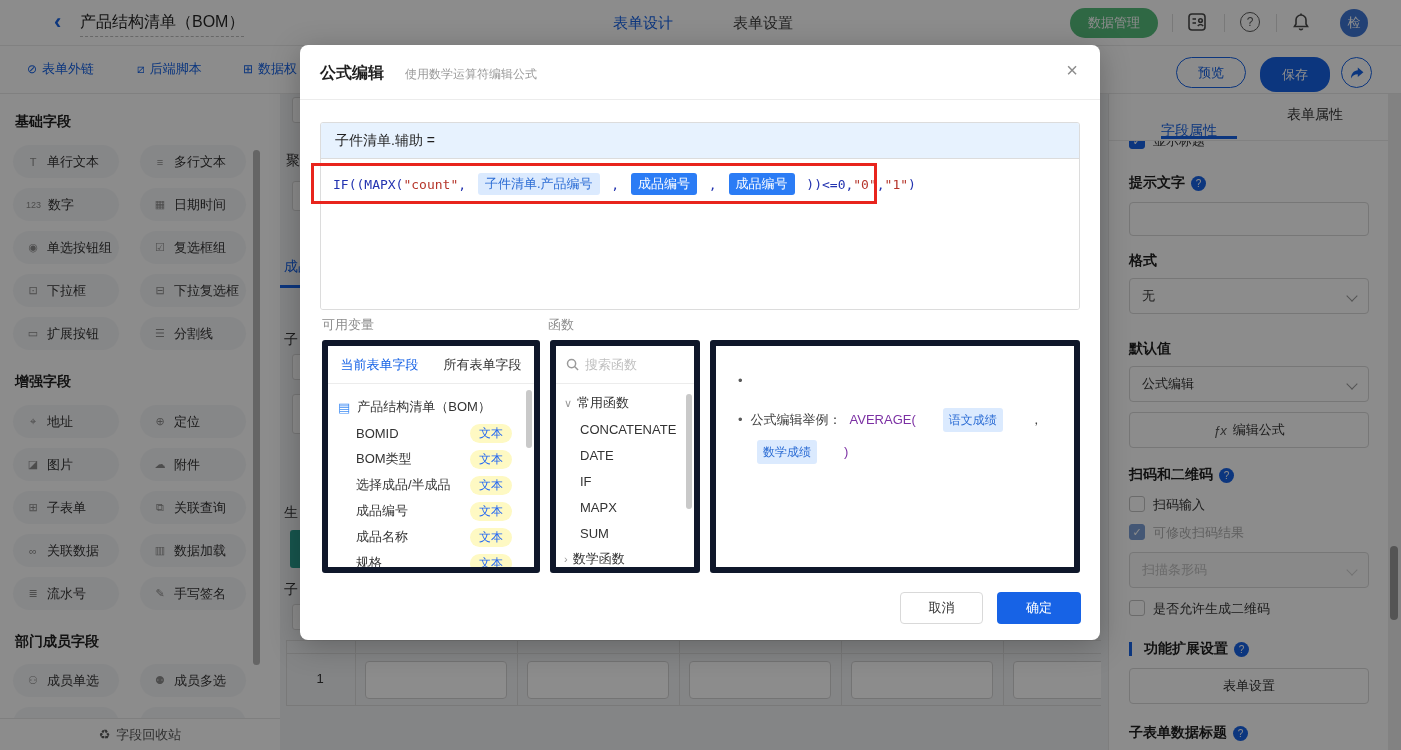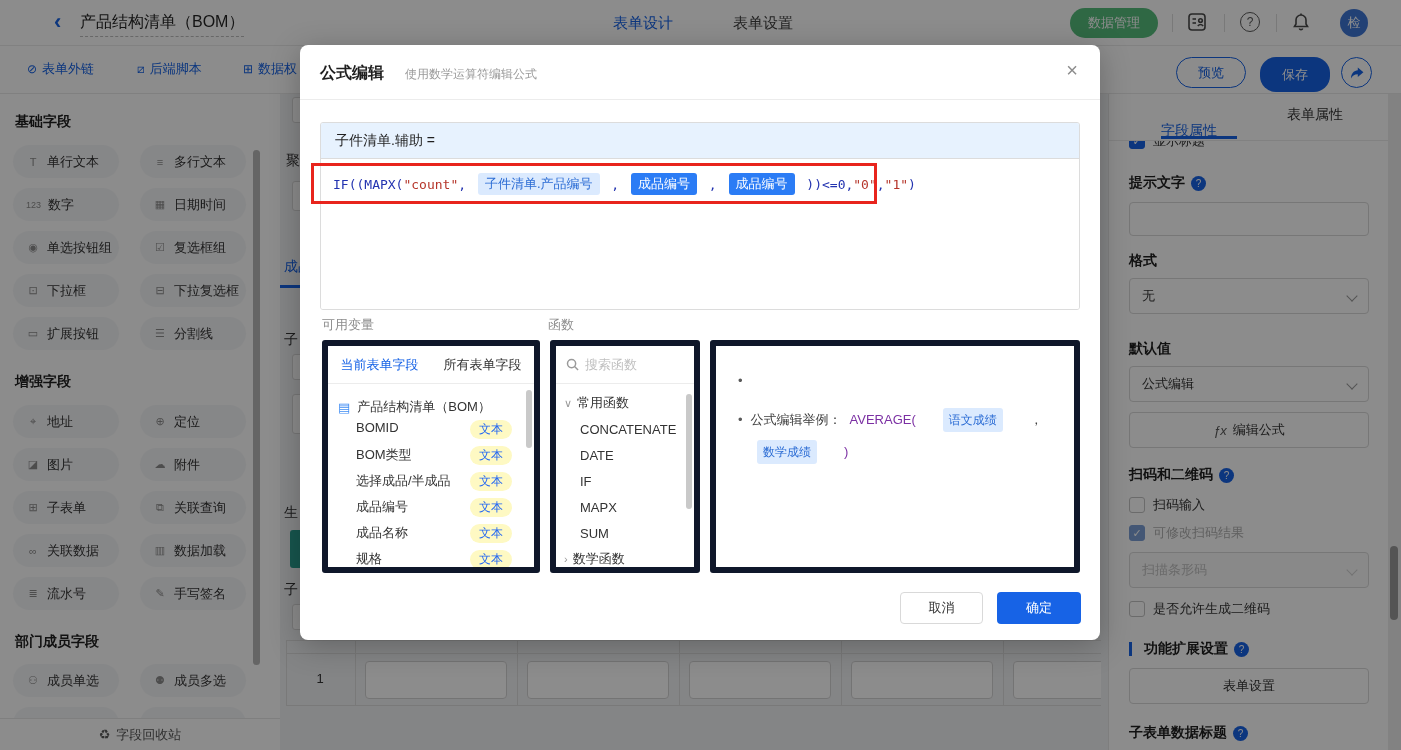--- a/index.html
+++ b/index.html
@@ -60,21 +60,21 @@
   .ptab-line { position:absolute; left:52px; top:42px; width:76px; height:3px; background:#1763e6; }
   .pdiv { position:absolute; left:0; top:46px; width:280px; height:1px; background:#ececec; }
   .plabel { position:absolute; left:20px; font-size:14px; color:#1f1f1f; font-weight:bold; display:flex; align-items:center; gap:6px; }
   .q-ico { width:15px; height:15px; border-radius:50%; background:#1763e6; color:#fff; font-size:10px; display:inline-flex; align-items:center; justify-content:center; font-weight:normal; }
   .pinput { position:absolute; left:20px; width:240px; height:34px; border:1px solid #d9d9d9; border-radius:4px; background:#fff; font-size:13px; padding:0 10px; font-family:"Liberation Sans",sans-serif; }
   .pselect { position:absolute; left:20px; width:240px; height:36px; border:1px solid #d9d9d9; border-radius:4px; background:#fff; font-size:13px; color:#333; display:flex; align-items:center; padding:0 12px; cursor:pointer; }
   .pselect.disabled { color:#c0c0c0; background:#fafafa; }
   .chev { position:absolute; right:12px; top:13px; width:8px; height:8px; border-right:1.5px solid #999; border-bottom:1.5px solid #999; transform:rotate(45deg); }
   .pselect.disabled .chev { border-color:#d0d0d0; }
   .pbtn { position:absolute; left:20px; width:240px; height:36px; border:1px solid #d9d9d9; border-radius:4px; background:#fff; font-size:13px; color:#333; display:flex; align-items:center; justify-content:center; gap:6px; cursor:pointer; }
-  .cbrow { position:absolute; left:20px; display:flex; align-items:center; gap:8px; font-size:13px; color:#333; }
+  .cbrow { position:absolute; left:20px; display:flex; align-items:flex-start; gap:8px; font-size:13px; color:#333; }
   .cb { width:16px; height:16px; border:1px solid #c4c4c4; border-radius:3px; background:#fff; }
   .cb.on { background:#1763e6; border-color:#1763e6; color:#fff; font-size:11px; display:flex; align-items:center; justify-content:center; }
   .cb.on.muted { background:#7d9fd6; border-color:#7d9fd6; }
   .cbrow.muted { color:#b0b0b0; }
   .sec-bar { width:3px; height:14px; background:#1763e6; display:inline-block; margin-right:6px; }
   .clip-row { position:absolute; left:20px; top:47px; width:240px; height:10px; overflow:hidden; }
   .clip-row .inner { margin-top:-9px; display:flex; align-items:center; gap:8px; font-size:13px; color:#333; }
 
   .page-scroll { position:absolute; left:1388px; top:94px; width:13px; height:656px; background:#ededed; z-index:1; }
   .page-thumb { position:absolute; left:2px; top:452px; width:8px; height:74px; background:#9a9a9a; border-radius:4px; }
@@ -102,21 +102,21 @@
   .vars-panel { left:22px; width:218px; height:233px; }
   .funcs-panel { left:250px; width:150px; height:233px; }
   .help-panel { left:410px; width:370px; height:233px; }
 
   .v-tabs { height:38px; border-bottom:1px solid #ececec; display:flex; align-items:center; }
   .v-tab { flex:1; text-align:center; font-size:13px; cursor:pointer; }
   .v-tab.active { color:#1763e6; } .v-tab.idle { color:#333; }
   .tree { padding:10px 8px 0 10px; }
   .t-root { display:flex; align-items:center; gap:7px; font-size:13px; color:#333; height:26px; }
   .t-root .doc { color:#3f8cf3; font-size:13px; }
-  .t-item { position:relative; height:26px; display:flex; padding-left:18px; font-size:13px; color:#333; cursor:pointer; }
+  .t-item { position:relative; height:26px; display:flex; align-items:center; padding-left:18px; font-size:13px; color:#333; cursor:pointer; }
   .badge { position:absolute; right:14px; background:#fef9c3; color:#2468f2; font-size:12px; border-radius:10px; padding:1px 9px; }
   .v-scroll { position:absolute; right:2px; top:44px; width:6px; height:58px; background:#c9c9c9; border-radius:3px; }
 
   .srch { height:38px; border-bottom:1px solid #ececec; display:flex; align-items:center; gap:6px; padding-left:10px; }
   .srch input { border:none; outline:none; width:95px; font-size:13px; font-family:"Liberation Sans",sans-serif; color:#333; }
   .srch input::placeholder { color:#bfbfbf; }
   .f-group { display:flex; align-items:center; gap:5px; height:26px; font-size:13px; color:#333; padding-left:8px; cursor:pointer; }
   .f-group .car { color:#999; font-size:11px; }
   .f-item { height:26px; display:flex; align-items:center; padding-left:24px; font-size:13px; color:#333; cursor:pointer; }
   .fn-scroll { position:absolute; right:2px; top:48px; width:6px; height:115px; background:#c9c9c9; border-radius:3px; }

